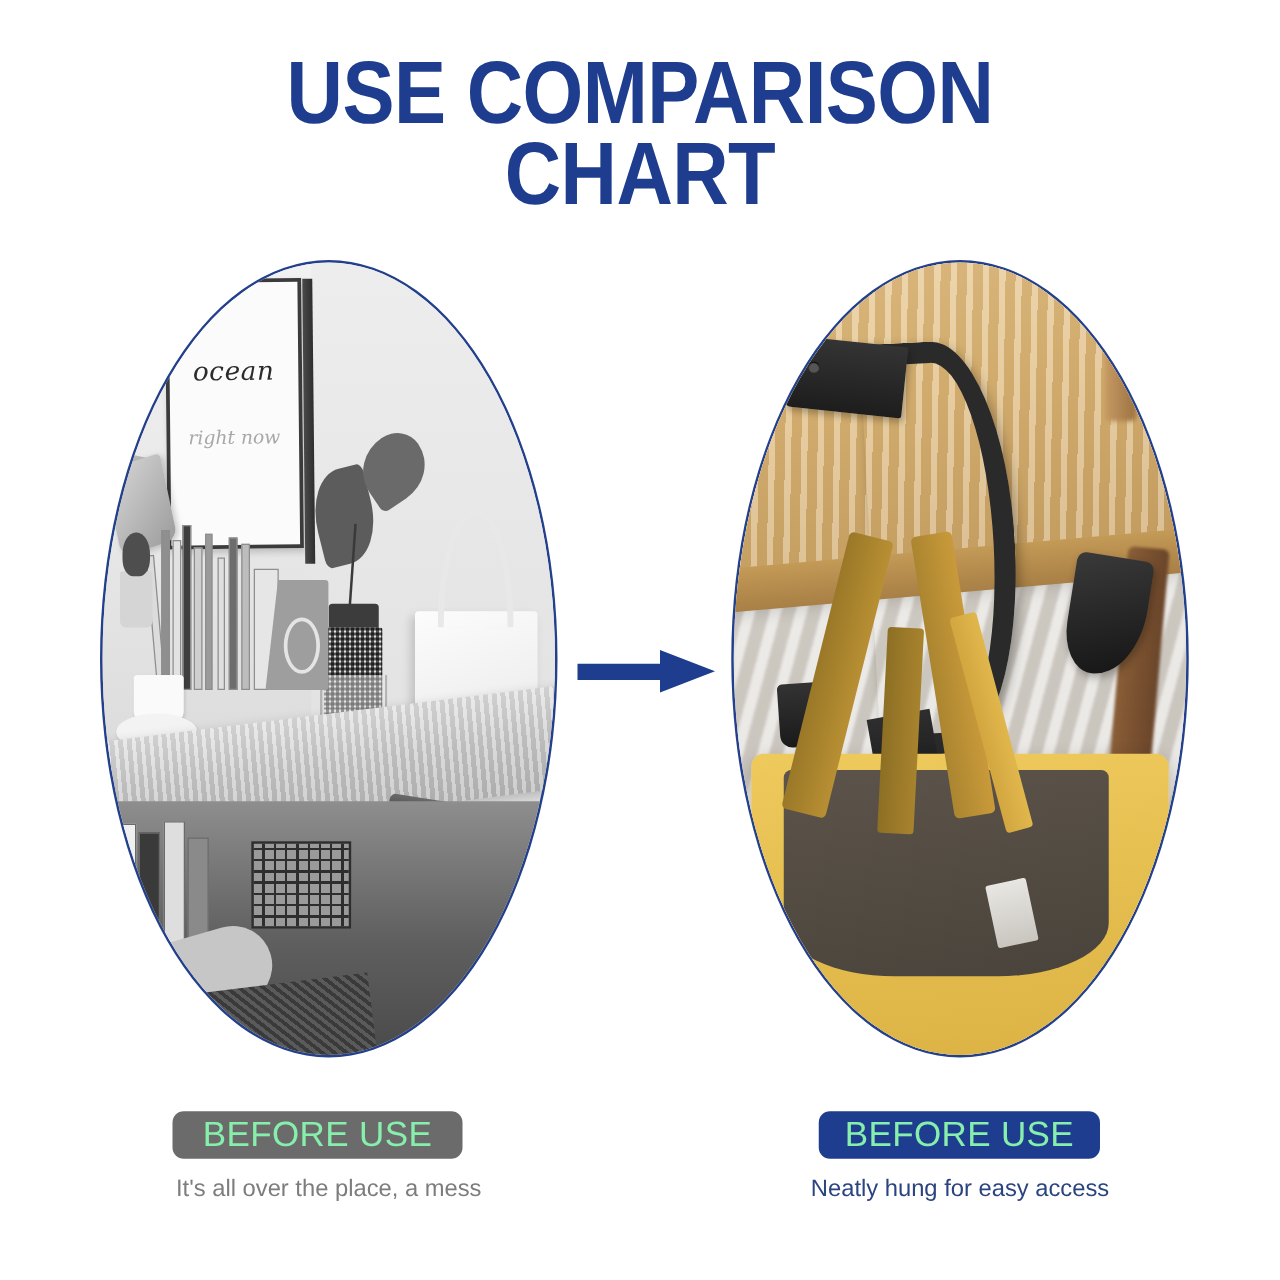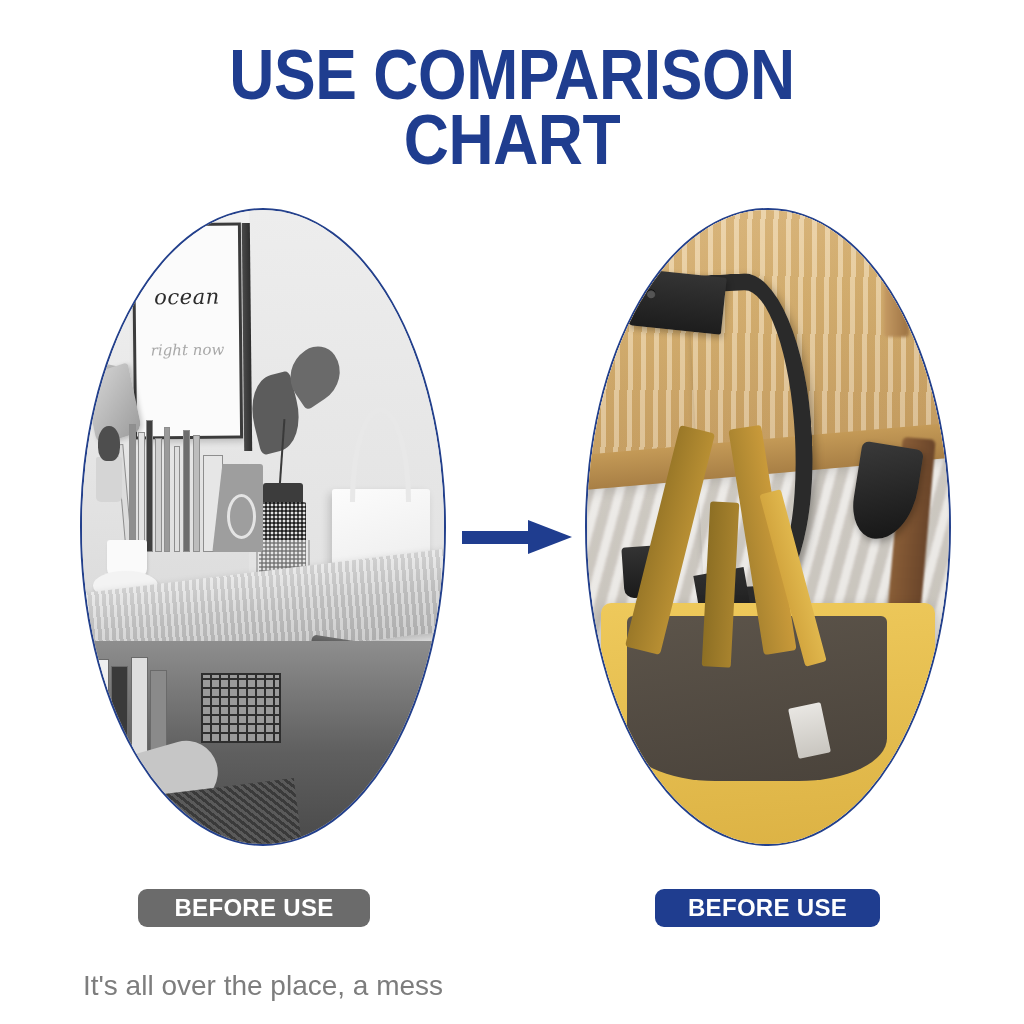--- a/index.html
+++ b/index.html
@@ -359,30 +359,30 @@
     border-top:17px solid transparent;
     border-bottom:17px solid transparent;
     border-left:44px solid #1f3d8f;
   }
 
   
   .badge {
     position:absolute; top:889px; height:38px;
     display:flex; align-items:center; justify-content:center;
     border-radius:9px;
-    color:#ffffff;
-    font-size:24px; font-weight:bold;
+    color:#86efac;
+    font-size:28px; font-weight:normal;
     letter-spacing:.3px;
   }
   .badge-before { left:138px; width:232px; background:#6b6b6b; }
   .badge-after  { left:655px; width:225px; background:#1f3d8f; }
 
   .caption {
-    position:absolute; top:970px; width:366px;
-    text-align:center; font-size:28px;
+    position:absolute; top:941px; width:366px;
+    text-align:center; font-size:19px;
   }
   .caption-before { left:80px;  color:#7d7d7d; }
   .caption-after  { left:585px; color:#2a4480; }
 </style>
 </head>
 <body>
 
 <div class="page">
 
   <div class="title">
@@ -485,14 +485,15 @@
         <div class="r-strap-d"></div>
         <div class="r-tag"></div>
       </div>
     </div>
   </div>
 
   <div class="badge badge-before">BEFORE USE</div>
   <div class="badge badge-after">BEFORE USE</div>
 
   <div class="caption caption-before">It's all over the place, a mess</div>
+  <div class="caption caption-after">Neatly hung for easy access</div>
 
 </div>
 
 </body></html>

